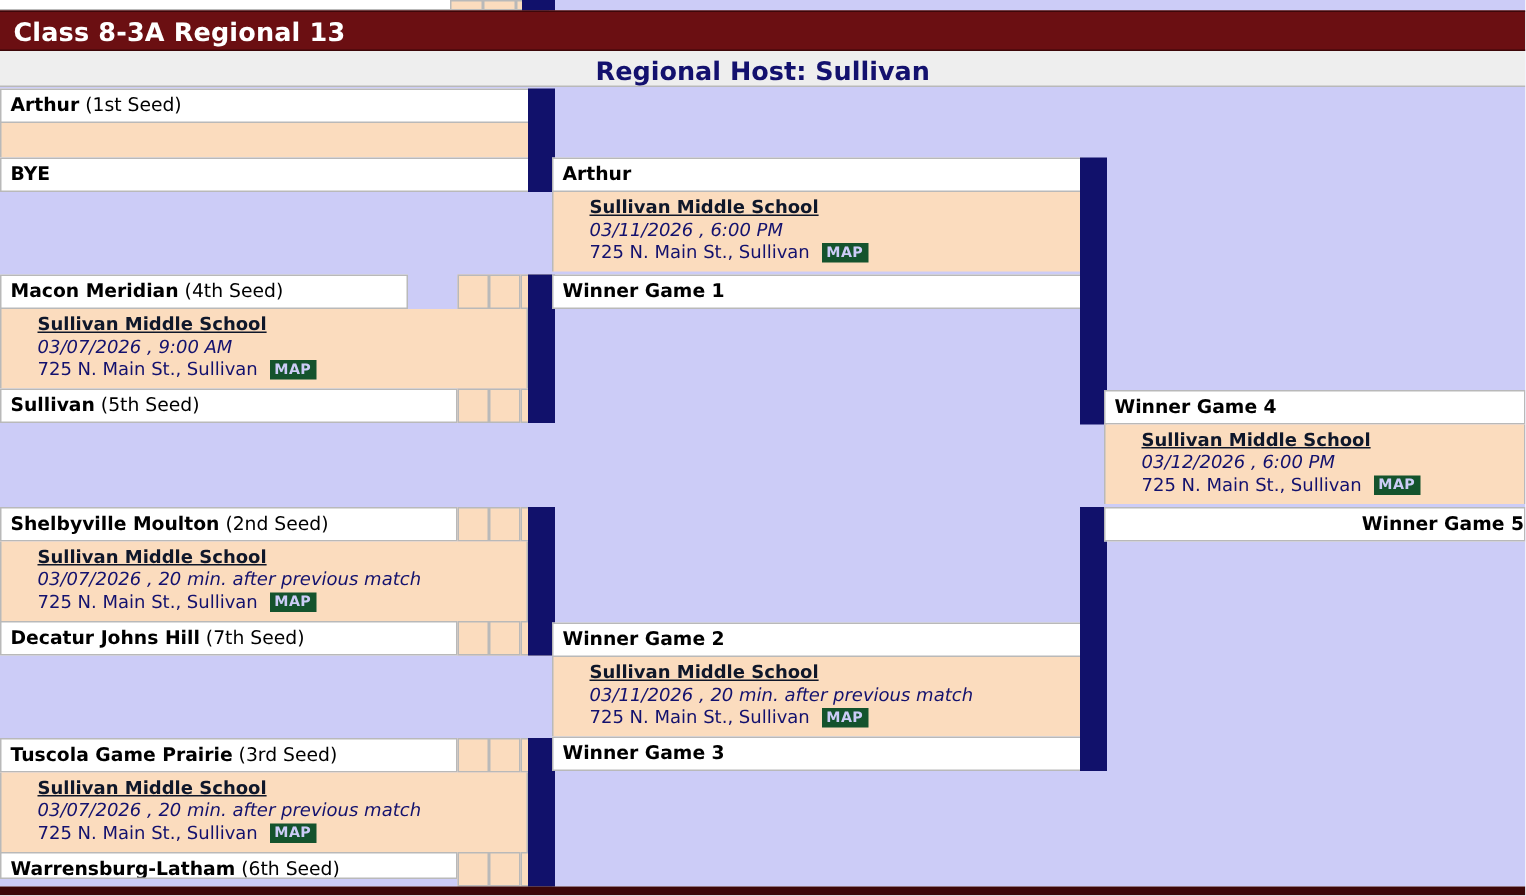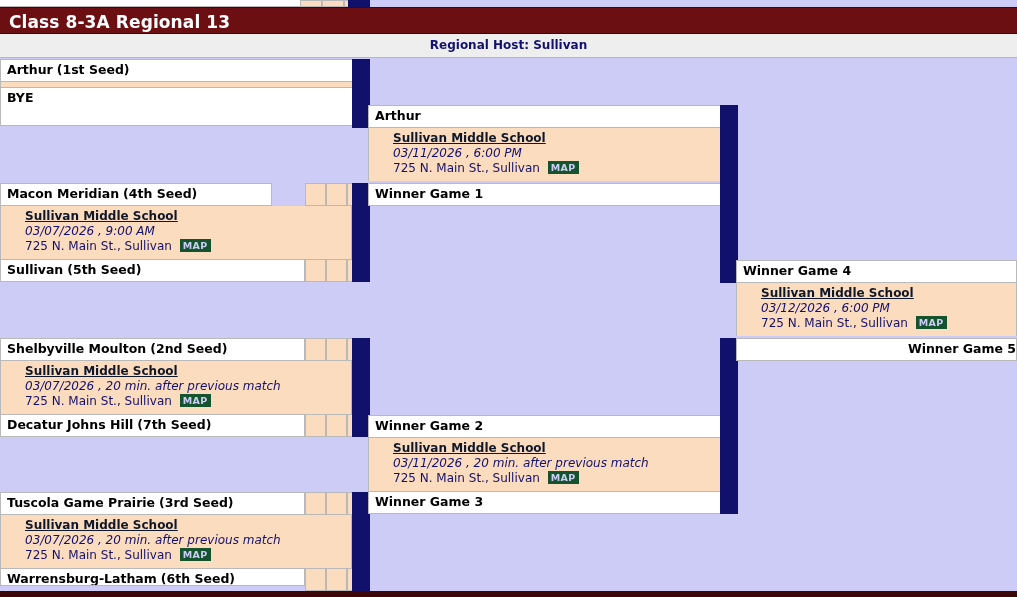--- a/index.html
+++ b/index.html
@@ -36,21 +36,21 @@
 
   
   .host-bar {
     position: absolute; left: 0; top: 34px; width: 1017px; height: 24px;
     background: #eeeeee;
     border-bottom: 1px solid #b9b9b9;
   }
   .host-text {
     position: absolute; left: 0; top: 4px; width: 1017px;
     text-align: center; color: #13116e;
-    font-size: 12px; font-weight: bold;
+    font-size: 17px; font-weight: bold;
   }
 
   
   .body-area {
     position: absolute; left: 0; top: 58px; width: 1017px; height: 533px;
     background: #ccccf7;
   }
   .bottom-bar { position:absolute; left:0; top:591px; width:1017px; height:6px; background:#3d0709; }
 
   
@@ -59,21 +59,21 @@
   .team {
     background: #ffffff;
     border: 1px solid #b9b9b9;
     font-size: 12.5px;
     color: #000000;
     line-height: 1;
     padding: 4px 0 0 6px;
     white-space: nowrap;
   }
   .team .nm { font-weight: bold; }
-  .team .sd { font-weight: bold; }
+  .team .sd { font-weight: normal; }
 
   .detail {
     background: #fbdcbe;
     border-left: 1px solid #b9b9b9;
     border-right: 1px solid #b9b9b9;
     font-size: 12px;
     color: #13116e;
     padding: 3px 0 0 24px;
     line-height: 15px;
     white-space: nowrap;
@@ -130,21 +130,21 @@
     <div class="host-text">Regional Host: Sullivan</div>
   </div>
 
   <div class="body-area"></div>
 
   <div class="cell team" style="left:0;top:59px;width:358px;height:23px;">
     <span class="nm">Arthur</span>
     <span class="sd"> (1st Seed)</span>
   </div>
   <div class="cell" style="left:0;top:82px;width:358px;height:23px;background:#fbdcbe;border-left:1px solid #b9b9b9;border-right:1px solid #b9b9b9;"></div>
-  <div class="cell team" style="left:0;top:87px;width:358px;height:39px;">
+  <div class="cell team" style="left:0;top:105px;width:358px;height:23px;">
     <span class="nm">BYE</span>
     <span class="sd"></span>
   </div>
   <div class="conn" style="left:352px;top:59px;width:18px;height:69px;"></div>
 
   <div class="cell team" style="left:0;top:183px;width:272px;height:23px;">
     <span class="nm">Macon Meridian</span>
     <span class="sd"> (4th Seed)</span>
   </div>
   <div class="score" style="left:305px;top:183px;width:21px;height:23px;"></div>

